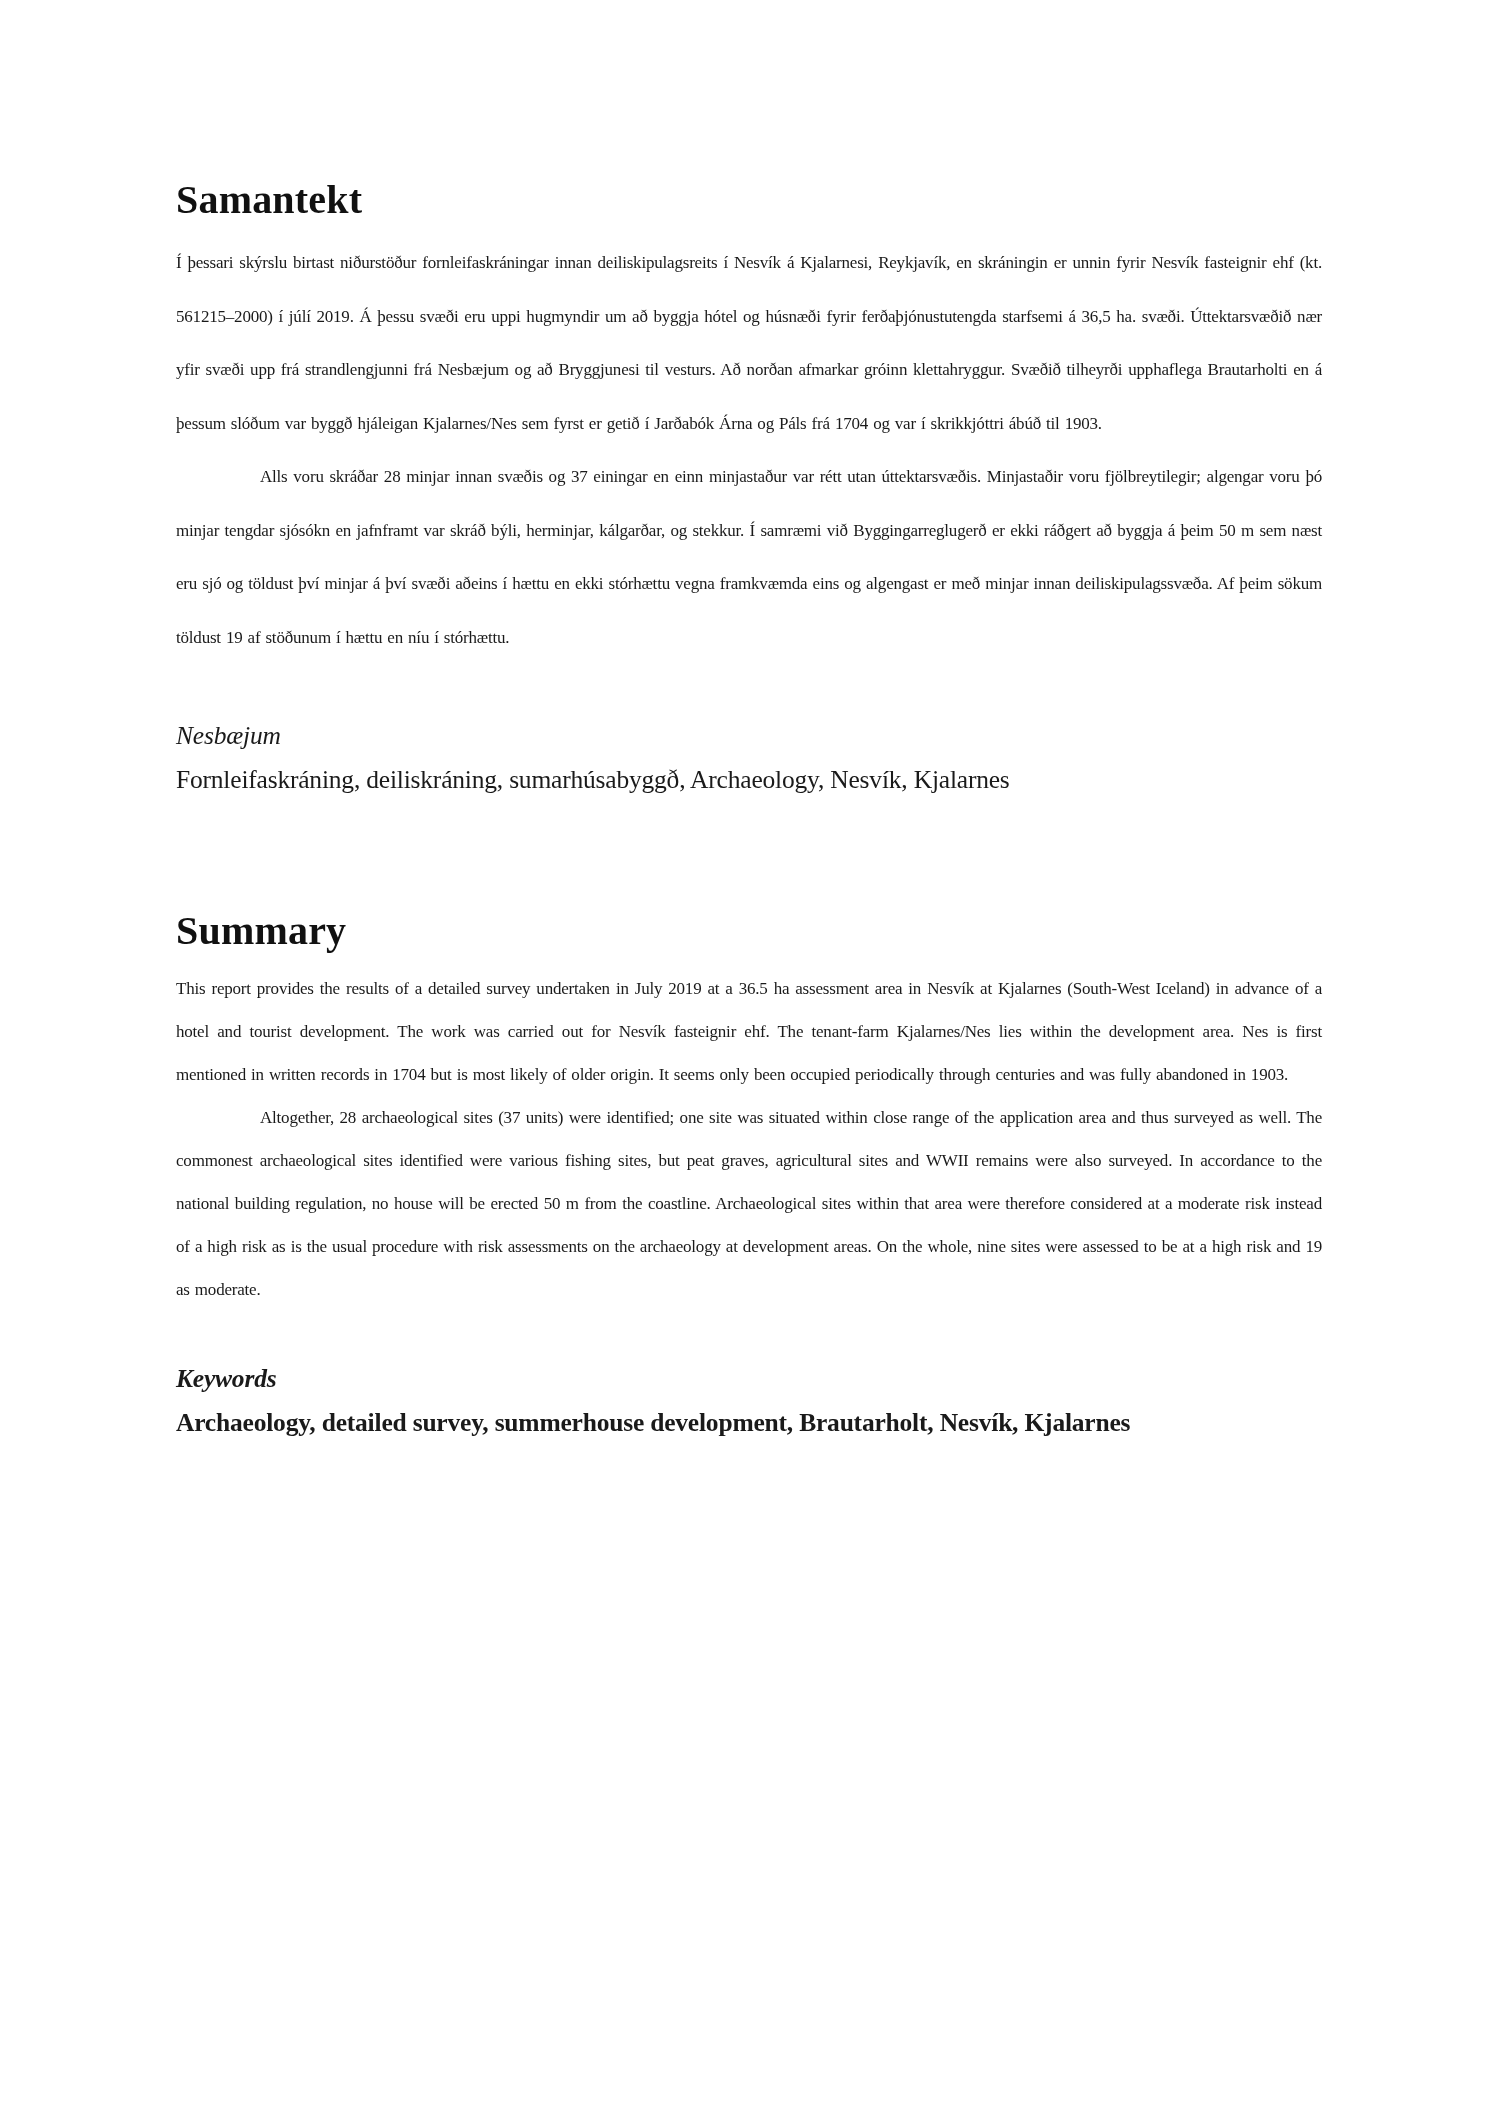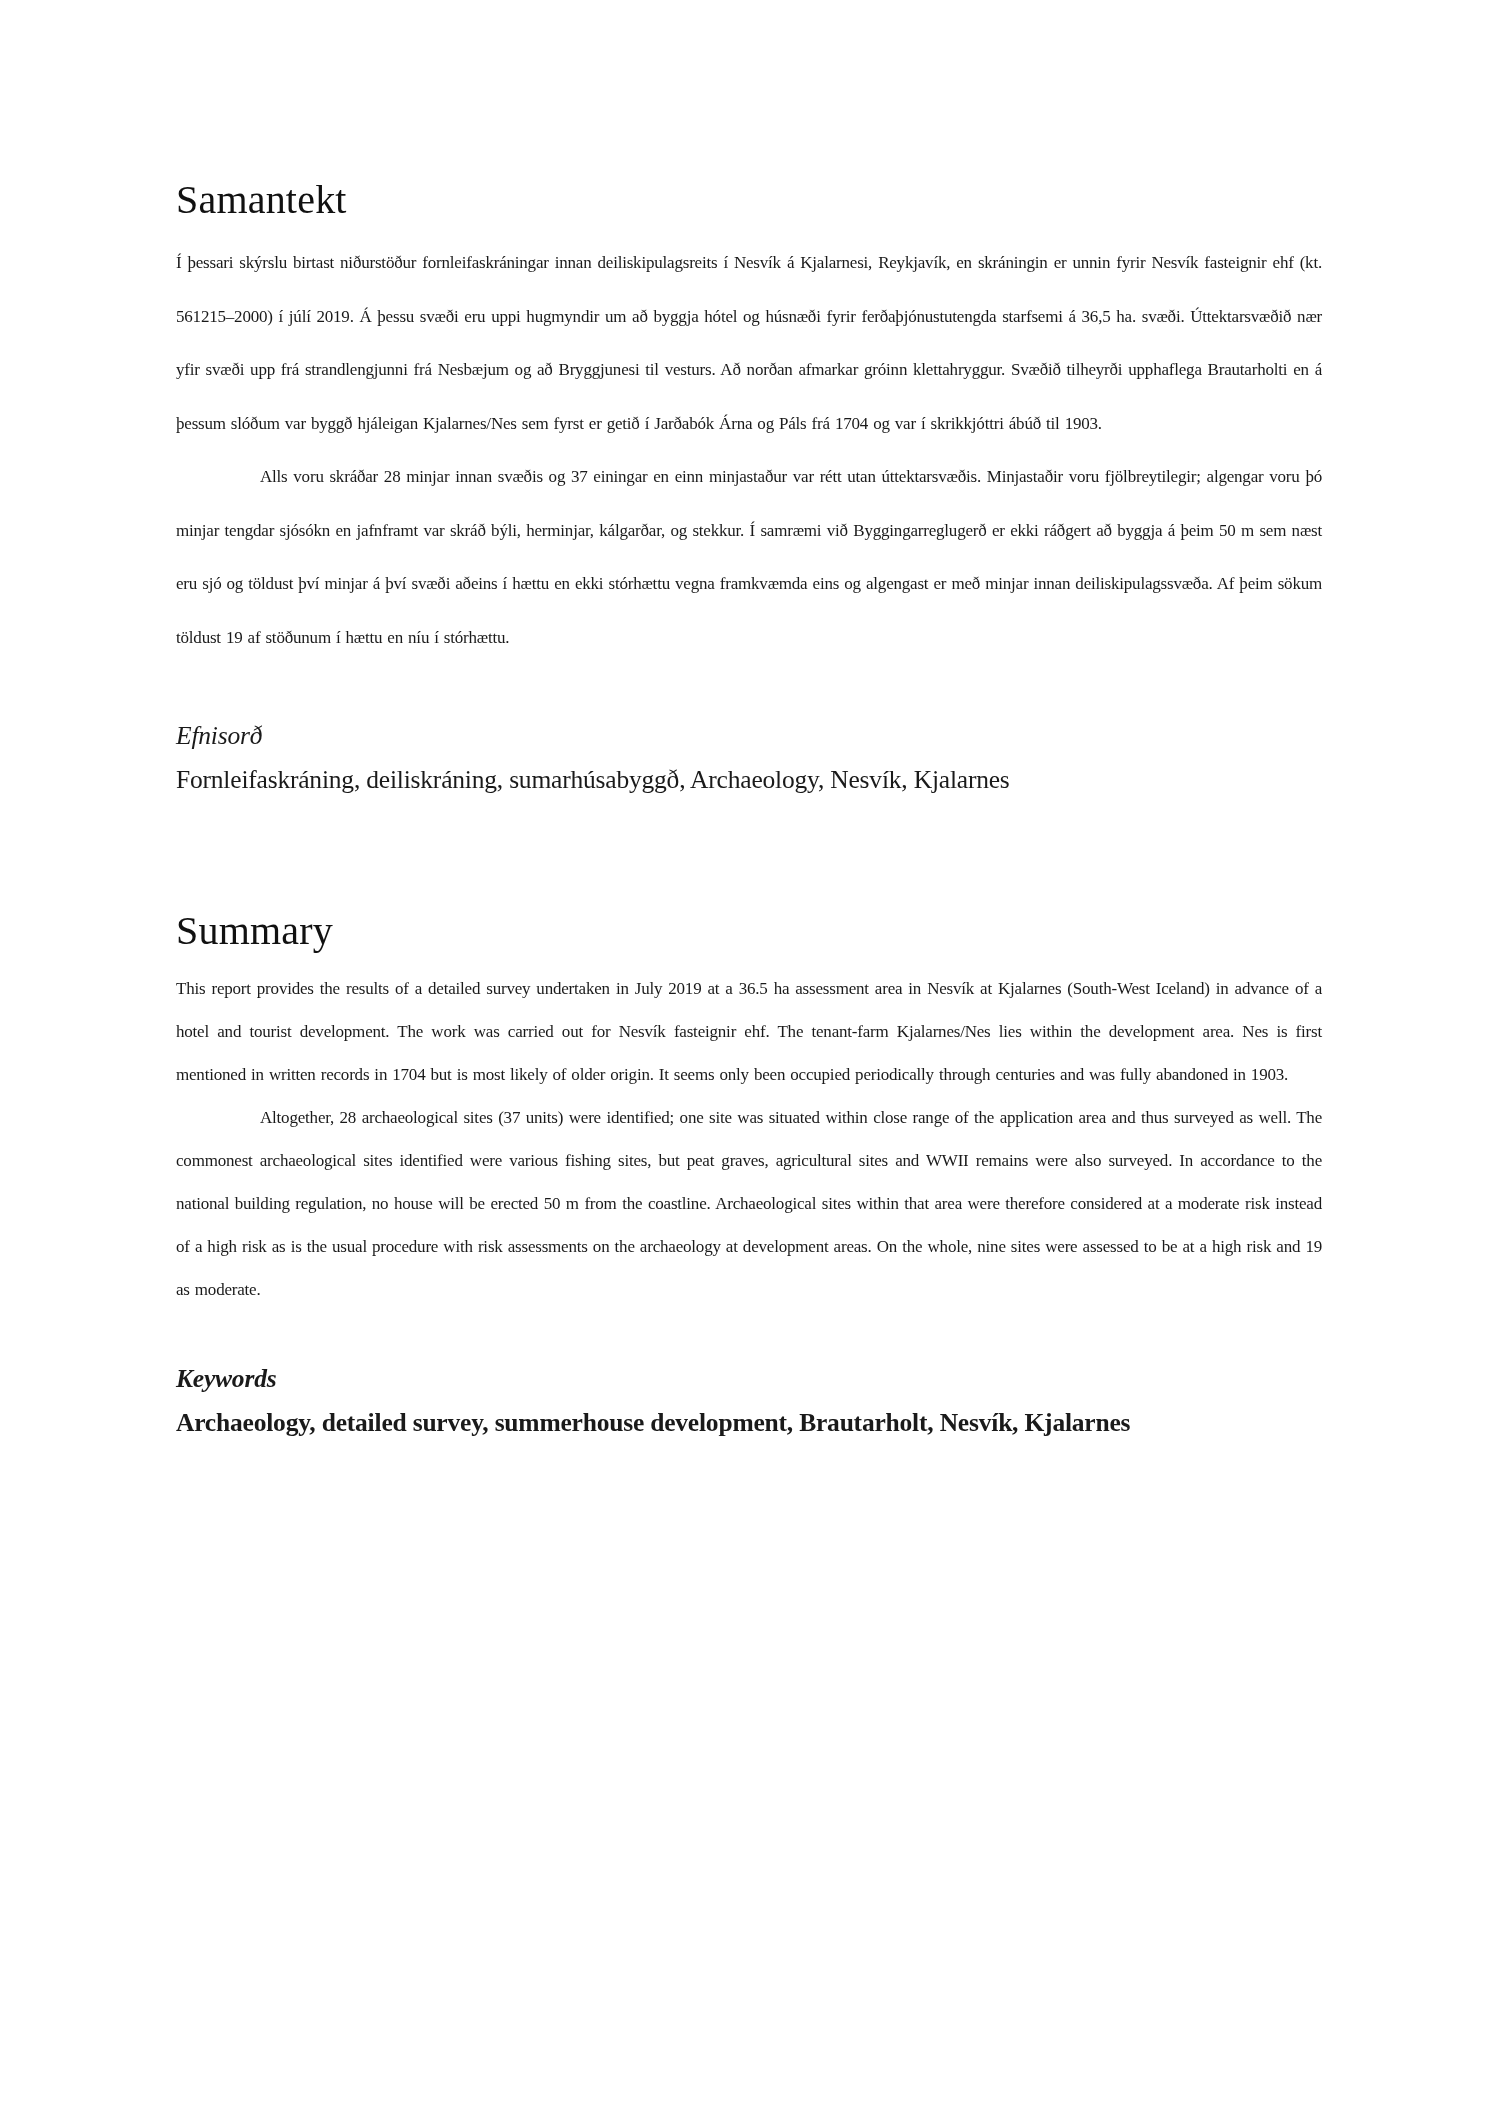--- a/index.html
+++ b/index.html
@@ -16,21 +16,21 @@
     -webkit-font-smoothing: antialiased;
   }
   .page {
     position: absolute;
     left: 176px;
     top: 178px;
     width: 1146px;
   }
   .section-heading {
     font-size: 40px;
-    font-weight: 400;
+    font-weight: 700;
     margin: 0 0 14px 0;
     line-height: 1.1;
     color: #111111;
     letter-spacing: 0.2px;
   }
   .para {
     font-size: 17px;
     margin: 0;
     text-align: justify;
     letter-spacing: -0.2px;
@@ -75,21 +75,21 @@
 <div class="page">
 
   <section>
     <h1 class="section-heading">Samantekt</h1>
 
     <p class="para para-is">Í þessari skýrslu birtast niðurstöður fornleifaskráningar innan deiliskipulagsreits í Nesvík á Kjalarnesi, Reykjavík, en skráningin er unnin fyrir Nesvík fasteignir ehf (kt. 561215–2000) í júlí 2019. Á þessu svæði eru uppi hugmyndir um að byggja hótel og húsnæði fyrir ferðaþjónustutengda starfsemi á 36,5 ha. svæði. Úttektarsvæðið nær yfir svæði upp frá strandlengjunni frá Nesbæjum og að Bryggjunesi til vesturs. Að norðan afmarkar gróinn klettahryggur. Svæðið tilheyrði upphaflega Brautarholti en á þessum slóðum var byggð hjáleigan Kjalarnes/Nes sem fyrst er getið í Jarðabók Árna og Páls frá 1704 og var í skrikkjóttri ábúð til 1903.</p>
 
     <p class="para para-is indent">Alls voru skráðar 28 minjar innan svæðis og 37 einingar en einn minjastaður var rétt utan úttektarsvæðis. Minjastaðir voru fjölbreytilegir; algengar voru þó minjar tengdar sjósókn en jafnframt var skráð býli, herminjar, kálgarðar, og stekkur. Í samræmi við Byggingarreglugerð er ekki ráðgert að byggja á þeim 50 m sem næst eru sjó og töldust því minjar á því svæði aðeins í hættu en ekki stórhættu vegna framkvæmda eins og algengast er með minjar innan deiliskipulagssvæða. Af þeim sökum töldust 19 af stöðunum í hættu en níu í stórhættu.</p>
 
     <div class="kw-block">
-      <p class="kw-label">Efnisorð</p>
+      <p class="kw-label">Nesbæjum</p>
       <p class="kw-line">Fornleifaskráning, deiliskráning, sumarhúsabyggð, Archaeology, Nesvík, Kjalarnes</p>
     </div>
   </section>
 
   <section class="summary-section">
     <h1 class="section-heading">Summary</h1>
 
     <p class="para para-en">This report provides the results of a detailed survey undertaken in July 2019 at a 36.5 ha assessment area in Nesvík at Kjalarnes (South-West Iceland) in advance of a hotel and tourist development. The work was carried out for Nesvík fasteignir ehf. The tenant-farm Kjalarnes/Nes lies within the development area. Nes is first mentioned in written records in 1704 but is most likely of older origin. It seems only been occupied periodically through centuries and was fully abandoned in 1903.</p>
 
     <p class="para para-en indent">Altogether, 28 archaeological sites (37 units) were identified; one site was situated within close range of the application area and thus surveyed as well. The commonest archaeological sites identified were various fishing sites, but peat graves, agricultural sites and WWII remains were also surveyed. In accordance to the national building regulation, no house will be erected 50 m from the coastline. Archaeological sites within that area were therefore considered at a moderate risk instead of a high risk as is the usual procedure with risk assessments on the archaeology at development areas. On the whole, nine sites were assessed to be at a high risk and 19 as moderate.</p>

